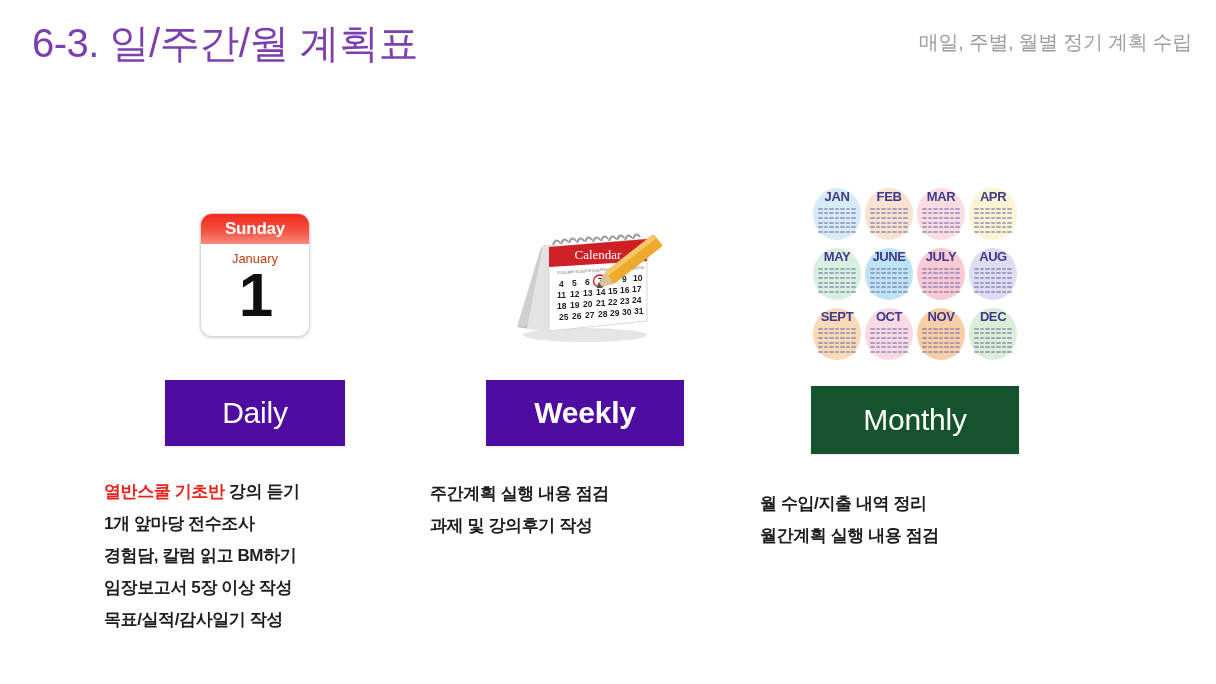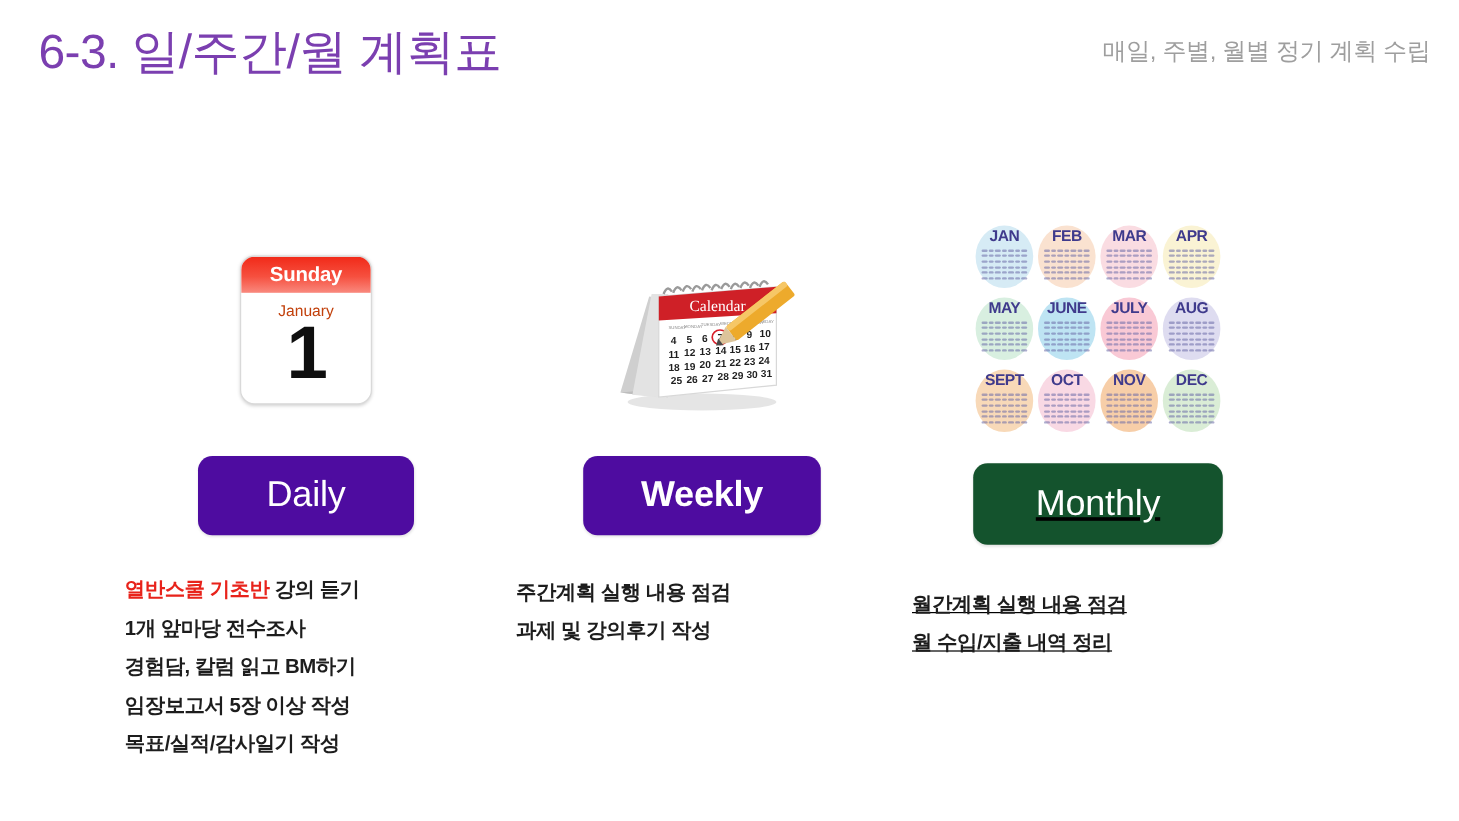--- a/index.html
+++ b/index.html
@@ -46,21 +46,21 @@
     width: 1216px;
     height: 684px;
   }
   .column {
     position: absolute;
     top: 180px;
     width: 330px;
   }
   .column.col-daily   { left: 90px; }
   .column.col-weekly  { left: 420px; }
-  .column.col-monthly { left: 750px; text-decoration: underline; }
+  .column.col-monthly { left: 750px; }
 
   .icon-area {
     height: 190px;
     display: flex;
     align-items: center;
     justify-content: center;
   }
 
   
   .cal-day {
@@ -160,21 +160,21 @@
     border-radius: 1px;
     height: 2px;
     align-self: center;
   }
 
   
   .label-btn {
     margin: 0 auto;
     background: #4E0CA0;
     color: #ffffff;
-    border-radius: 12px;
+    border-radius: 0;
     text-align: center;
     font-size: 30px;
     font-weight: 400;
     letter-spacing: -0.2px;
     display: flex;
     align-items: center;
     justify-content: center;
     box-shadow: 0 1px 2px rgba(0,0,0,0.10);
   }
   .col-daily   .label-btn { width: 180px; height: 66px; margin-top: 10px; }
@@ -896,19 +896,19 @@
                 <i></i>
                 <i></i>
                 <i></i>
                 <i></i>
               </div>
             </div>
         </div>
       </div>
       <div class="label-btn" style="background: #14532d;">Monthly</div>
       <ul class="task-list">
+        <li><span>월 수입/지출 내역 정리</span></li>
         <li><span>월간계획 실행 내용 점검</span></li>
-        <li><span>월 수입/지출 내역 정리</span></li>
       </ul>
     </div>
 
   </div>
 </div>
 
 </body></html>

